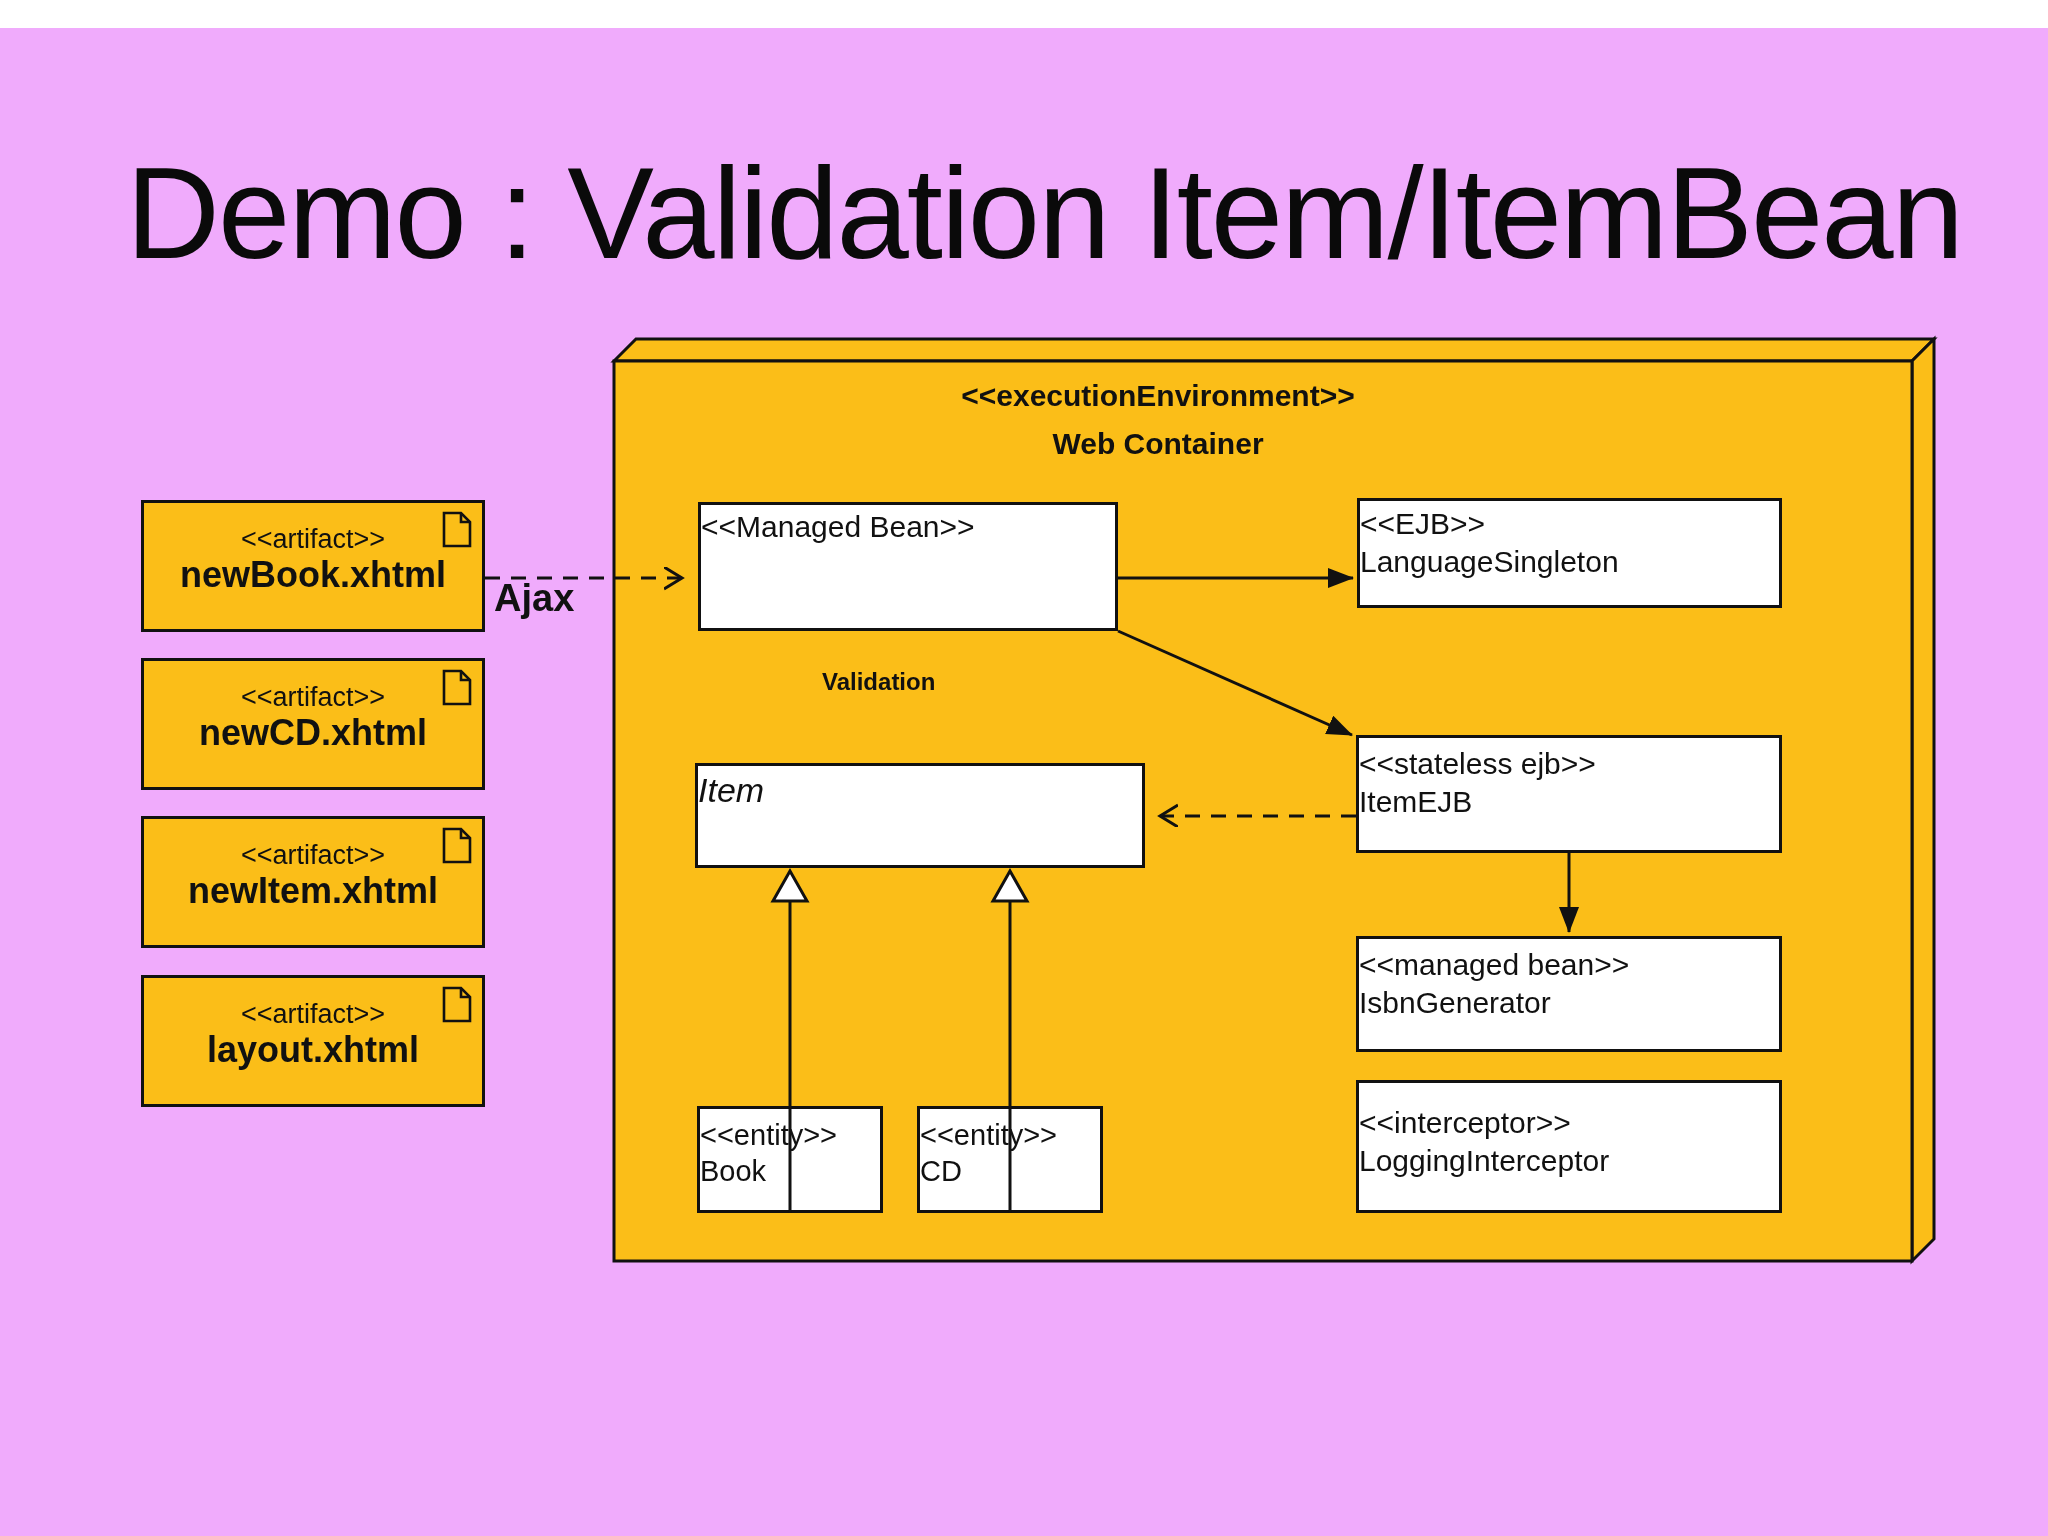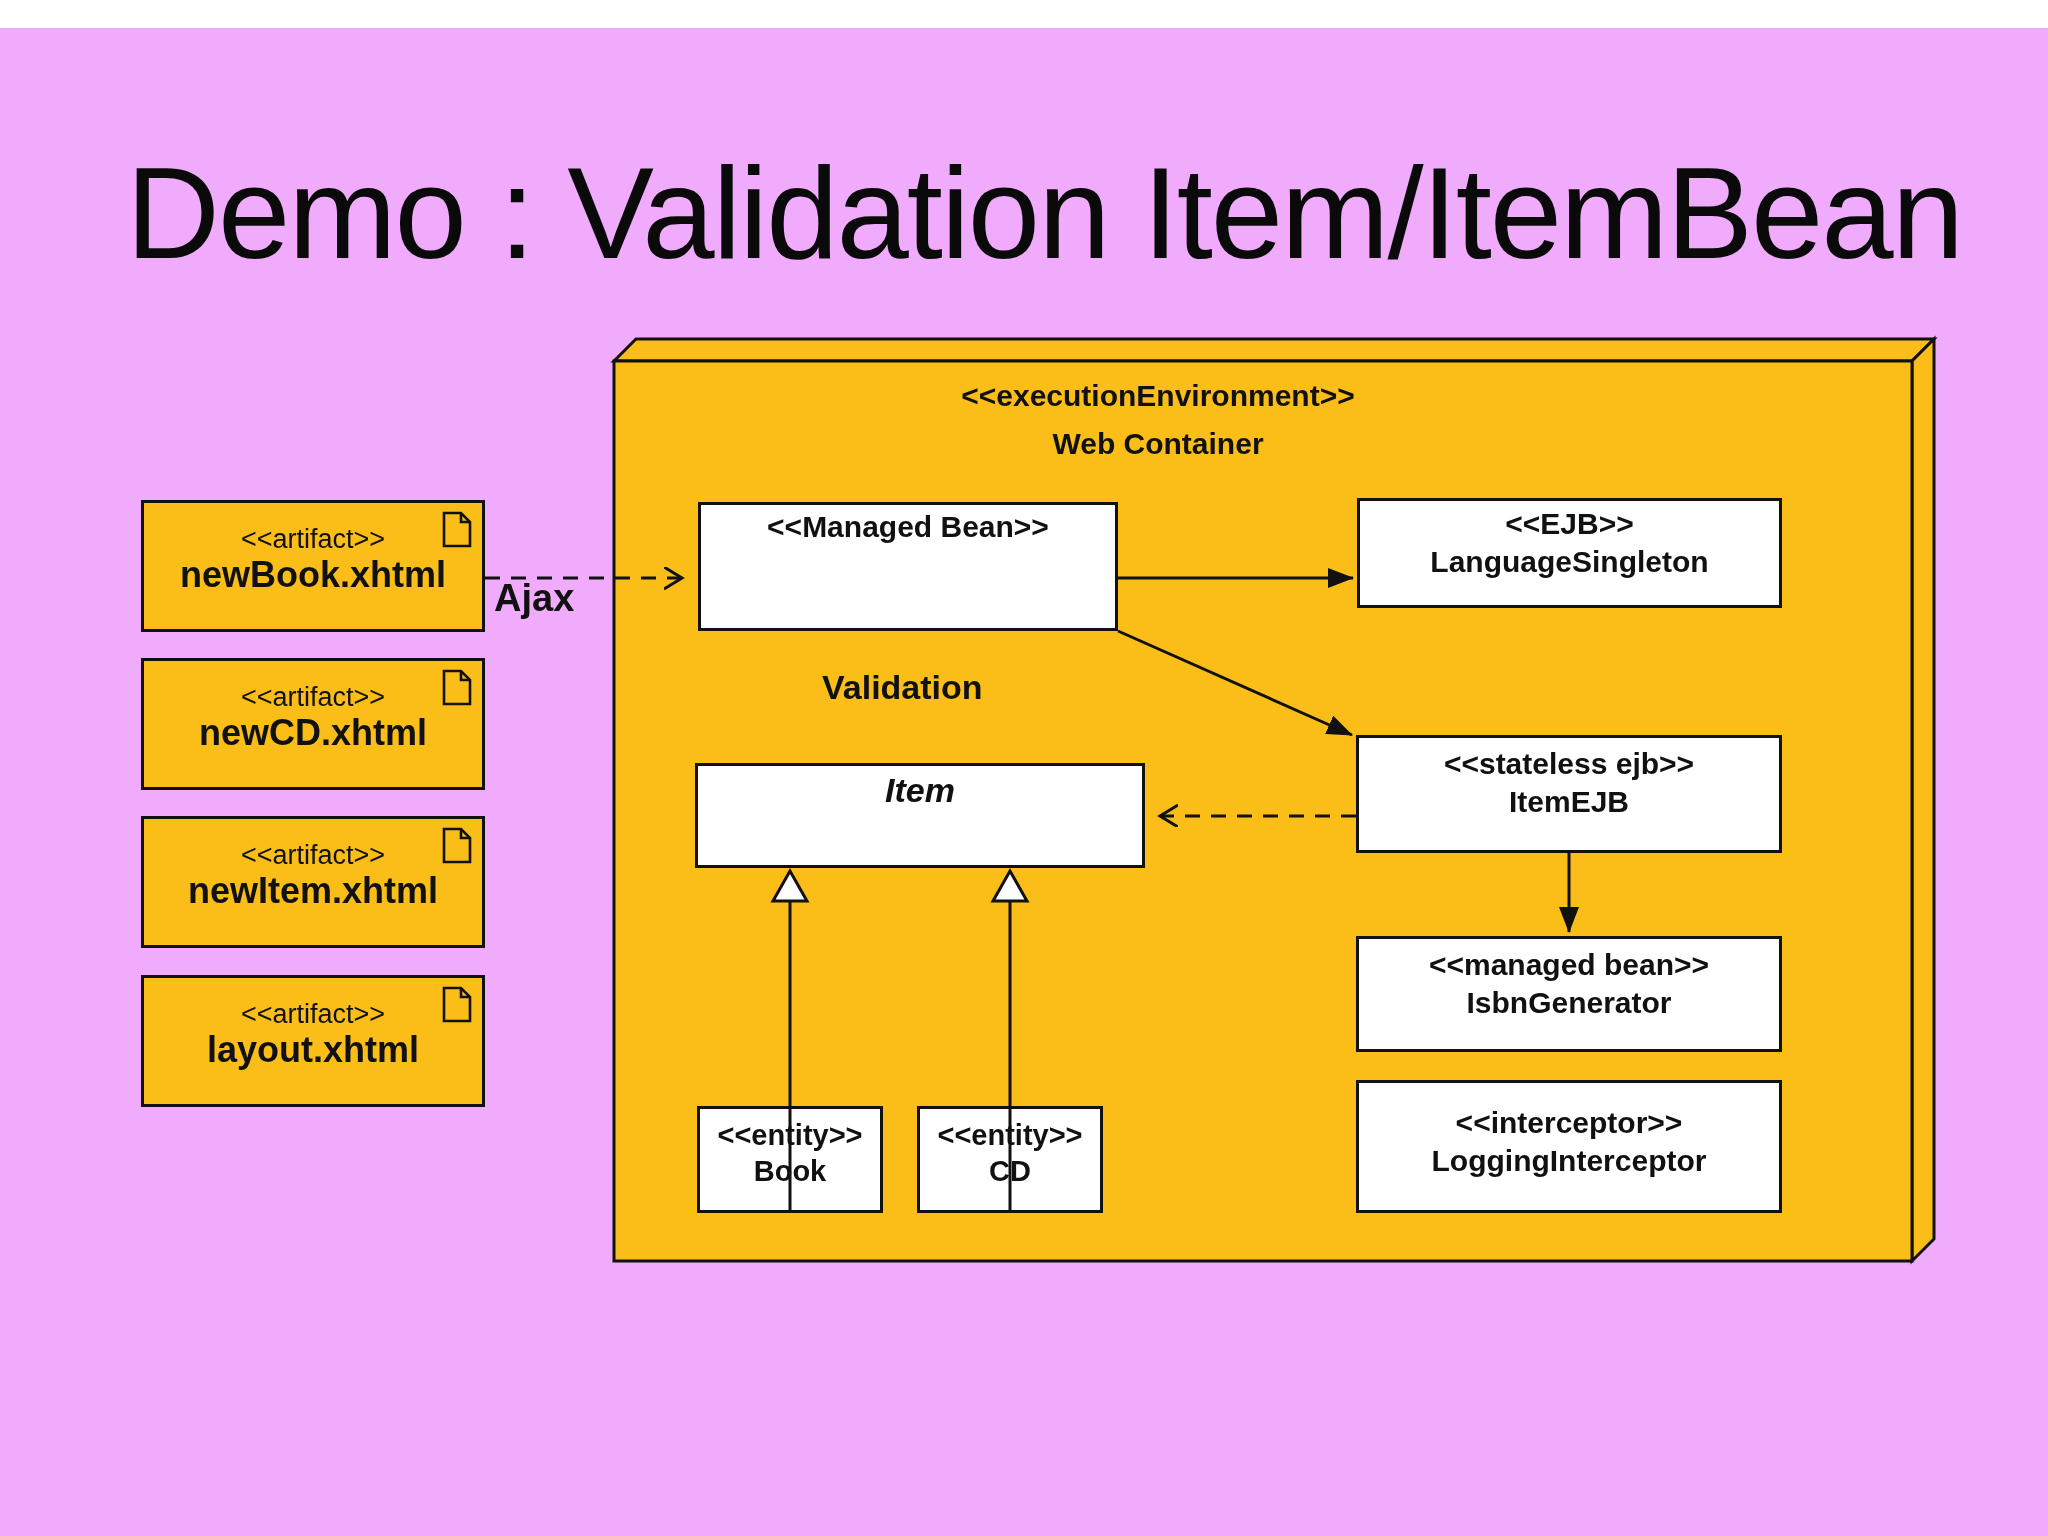--- a/index.html
+++ b/index.html
@@ -22,37 +22,37 @@
   .shape{fill:var(--node-fill);stroke:var(--border);stroke-width:3;stroke-linejoin:miter;}
   .conn{stroke:var(--border);stroke-width:3;fill:none;}
   .conn.dashed{stroke-dasharray:15 11;}
   .tri-hollow{fill:#ffffff;stroke:var(--border);stroke-width:3;}
   
   .hdrline{left:614px;width:1298px;text-align:center;transform:translateX(-105px);
     font-weight:bold;font-size:30px;line-height:40px;white-space:nowrap;}
   
   .ubox{
     position:absolute;background:var(--box-fill);border:3px solid var(--border);
-    box-sizing:border-box;text-align:center;font-weight:bold;font-size:30px;line-height:38px;
+    box-sizing:border-box;font-weight:normal;font-size:30px;line-height:38px;
     white-space:nowrap;
   }
   .ubox .st,.ubox .nm{display:block;}
   #box-item .nm{font-style:italic;font-size:34px;line-height:40px;}
   
   .artifact{
     position:absolute;left:141px;width:344px;height:132px;
     background:var(--node-fill);border:3px solid var(--border);box-sizing:border-box;
     text-align:center;padding-top:19px;
   }
   .artifact .st{display:block;font-size:27px;font-weight:400;line-height:34px;}
   .artifact .nm{display:block;font-size:36px;font-weight:bold;line-height:38px;}
   .docicon{position:absolute;right:9px;top:8px;}
   .freelabel{position:absolute;font-weight:bold;white-space:nowrap;}
   #lbl-ajax{left:494px;top:549px;font-size:38px;}
-  #lbl-validation{left:822px;top:640px;font-size:34px;}
+  #lbl-validation{left:822px;top:640px;font-size:24px;}
 </style>
 </head>
 <body>
 
 <div id="canvas">
 
   <div id="title" class="abs">Demo : Validation Item/ItemBean</div>
 
   <svg class="layer" width="2048" height="1536">
     <polygon class="shape" points="614,333 636,311 1934,311 1912,333"></polygon>

